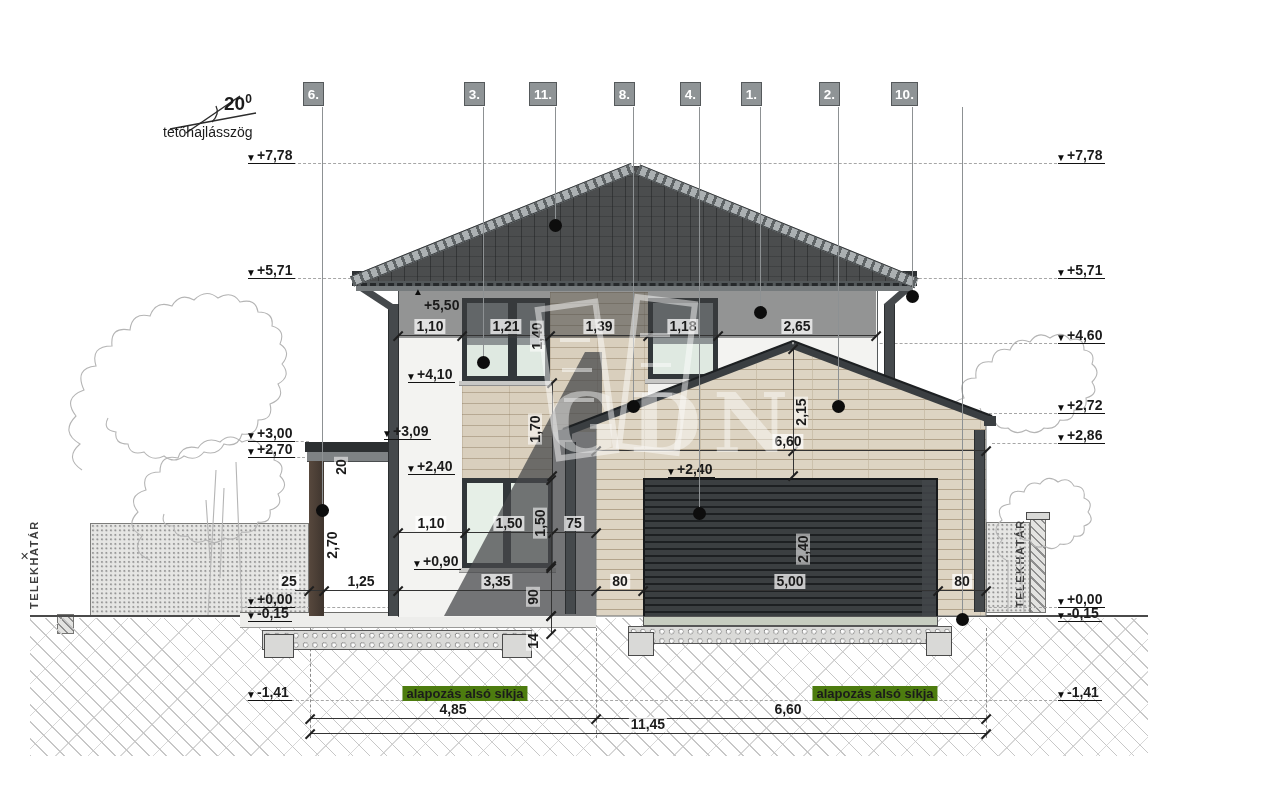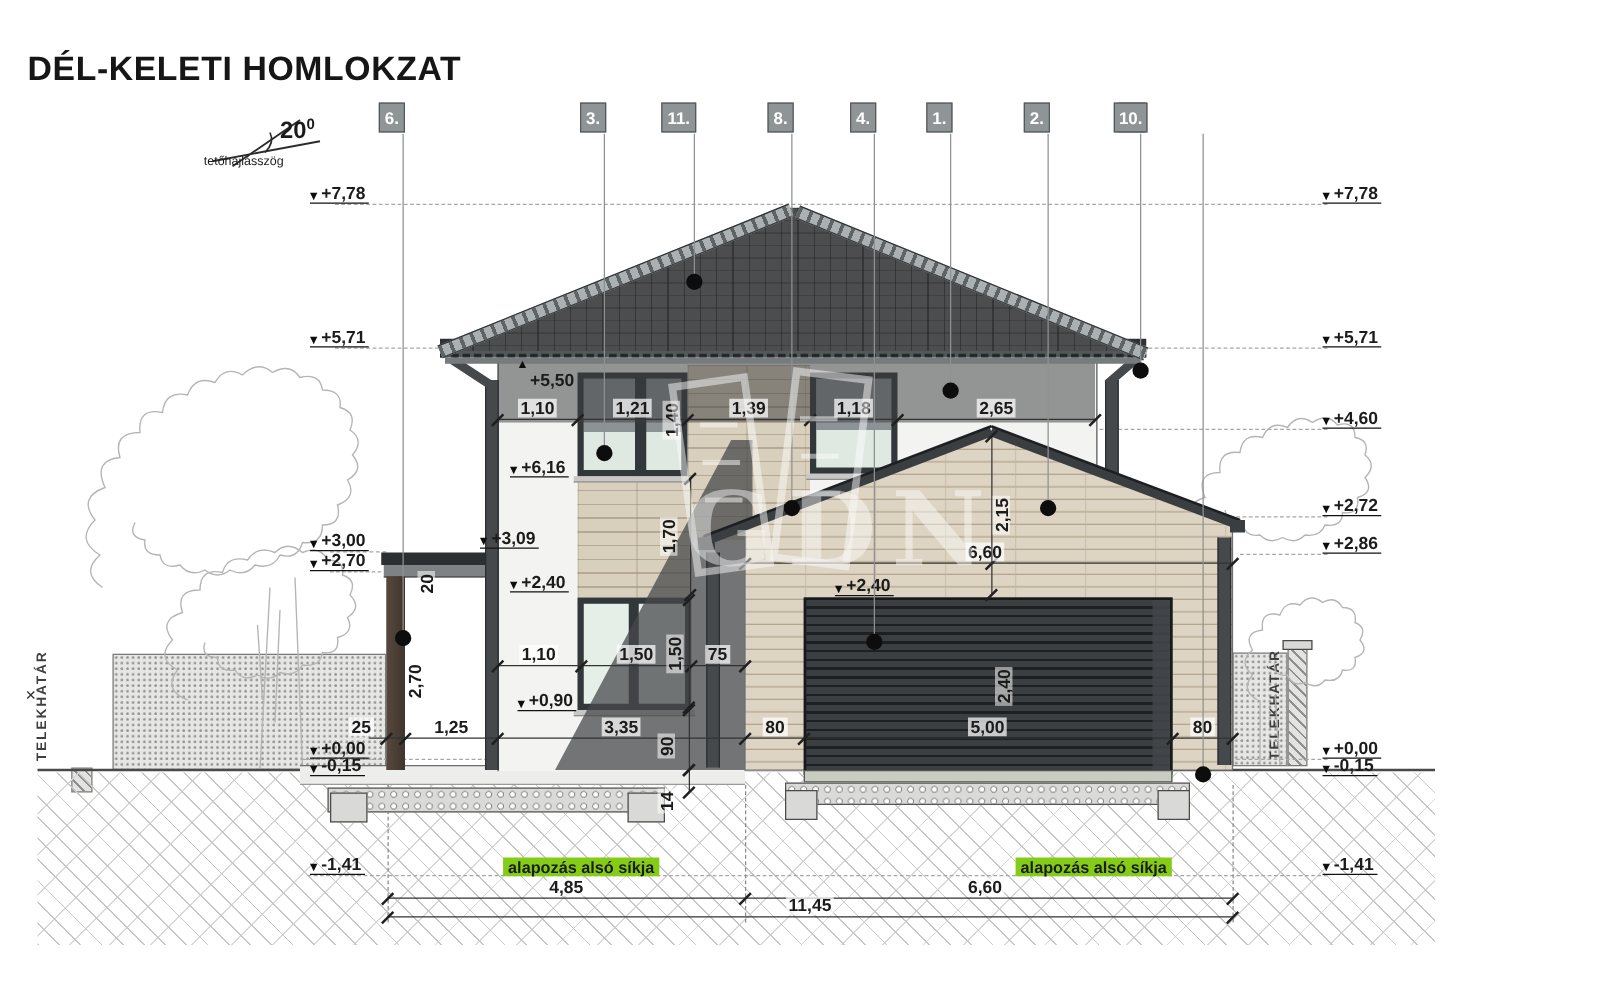--- a/index.html
+++ b/index.html
@@ -57,34 +57,33 @@
      clip-path:polygon(0% 100%,48.3% 0%,51.2% 0%,100% 100%);}
   .ridge{height:9px;background-color:#abb0b2;
      background-image:repeating-linear-gradient(90deg,#5e6365 0 3px,transparent 3px 9px);
      border-top:1.5px solid #2e3133;border-bottom:1px solid #3a3e40;transform-origin:left center;}
   .fasciaTop{background:#2e3234;}
   .fasciaMid{background:#53585a;border-bottom:3px dashed #26292b;box-sizing:border-box;}
   .fasciaLow{background:#767b7d;}
   .shadowband{background:rgba(60,62,64,0.52);}
   .door{background-color:#2e3234;background-image:repeating-linear-gradient(180deg,#3b3f41 0 5px,#1d2022 5px 7px);
         border:2px solid #17191b;box-sizing:border-box;}
-  .btxt{font-size:13px;font-weight:600;background:#84cc16;padding:0 4px;white-space:nowrap;transform:translate(-50%,0);}
+  .btxt{font-size:13px;font-weight:600;background:#4d7c0f;padding:0 4px;white-space:nowrap;transform:translate(-50%,0);}
   .tele{writing-mode:vertical-rl;transform:rotate(180deg);font-size:11px;font-weight:600;letter-spacing:1.5px;color:#3f3f3f;}
   .wm{pointer-events:none;opacity:0.8;}
   .wm text{font-family:"DejaVu Serif",serif;font-weight:700;}
   .angleval{font-size:19px;font-weight:700;}
-  .anglelab{font-size:10px;}
+  .anglelab{font-size:14px;}
   svg{position:absolute;left:0;top:0;}
 </style>
 </head>
 <body>
 
 <div id="canvas">
 
-  <div class="abs title" style="left:22px;top:40px;">DÉL-KELETI HOMLOKZAT</div>
 
   <svg width="1280" height="792">
     <line x1="170" y1="129" x2="256" y2="113" stroke="#2c2c2c" stroke-width="1.5"></line>
     <line x1="186" y1="133" x2="240" y2="96" stroke="#2c2c2c" stroke-width="1.5"></line>
     <path d="M212,122 q8,-8 4,-16" fill="none" stroke="#2c2c2c" stroke-width="1.3"></path>
   </svg>
   <div class="abs angleval" style="left:224px;top:92px;">
     <span>20</span><sup style="font-size:12px;">0</sup>
   </div>
   <div class="abs anglelab" style="left:163px;top:124px;">tetőhajlásszög</div>
@@ -285,21 +284,21 @@
       <div class="abs lvl" style="left:248px;top:683px;"><span class="t">-1,41</span><span class="tri">▼</span></div>
       <div class="abs lvl" style="left:1058px;top:146px;"><span class="t">+7,78</span><span class="tri">▼</span></div>
       <div class="abs lvl" style="left:1058px;top:261px;"><span class="t">+5,71</span><span class="tri">▼</span></div>
       <div class="abs lvl" style="left:1058px;top:326px;"><span class="t">+4,60</span><span class="tri">▼</span></div>
       <div class="abs lvl" style="left:1058px;top:396px;"><span class="t">+2,72</span><span class="tri">▼</span></div>
       <div class="abs lvl" style="left:1058px;top:426px;"><span class="t">+2,86</span><span class="tri">▼</span></div>
       <div class="abs lvl" style="left:1058px;top:590px;"><span class="t">+0,00</span><span class="tri">▼</span></div>
       <div class="abs lvl" style="left:1058px;top:604px;"><span class="t">-0,15</span><span class="tri">▼</span></div>
       <div class="abs lvl" style="left:1058px;top:683px;"><span class="t">-1,41</span><span class="tri">▼</span></div>
       <div class="abs lvl up" style="left:415px;top:296px;"><span class="t">+5,50</span><span class="tri">▲</span></div>
-      <div class="abs lvl" style="left:408px;top:365px;"><span class="t">+6,16</span><span class="tri">▼</span></div>
+      <div class="abs lvl" style="left:408px;top:365px;"><span class="t">+4,10</span><span class="tri">▼</span></div>
       <div class="abs lvl" style="left:408px;top:457px;"><span class="t">+2,40</span><span class="tri">▼</span></div>
       <div class="abs lvl" style="left:414px;top:552px;"><span class="t">+0,90</span><span class="tri">▼</span></div>
       <div class="abs lvl" style="left:384px;top:422px;"><span class="t">+3,09</span><span class="tri">▼</span></div>
       <div class="abs lvl" style="left:668px;top:460px;"><span class="t">+2,40</span><span class="tri">▼</span></div>
       <div class="abs mk" style="left:303px;width:21px;">6.</div>
       <div class="abs leader" style="left:322px;top:107px;height:403px;"></div>
       <div class="abs dot" style="left:316px;top:504px;"></div>
       <div class="abs mk" style="left:464px;width:21px;">3.</div>
       <div class="abs leader" style="left:483px;top:107px;height:255px;"></div>
       <div class="abs dot" style="left:477px;top:356px;"></div>

